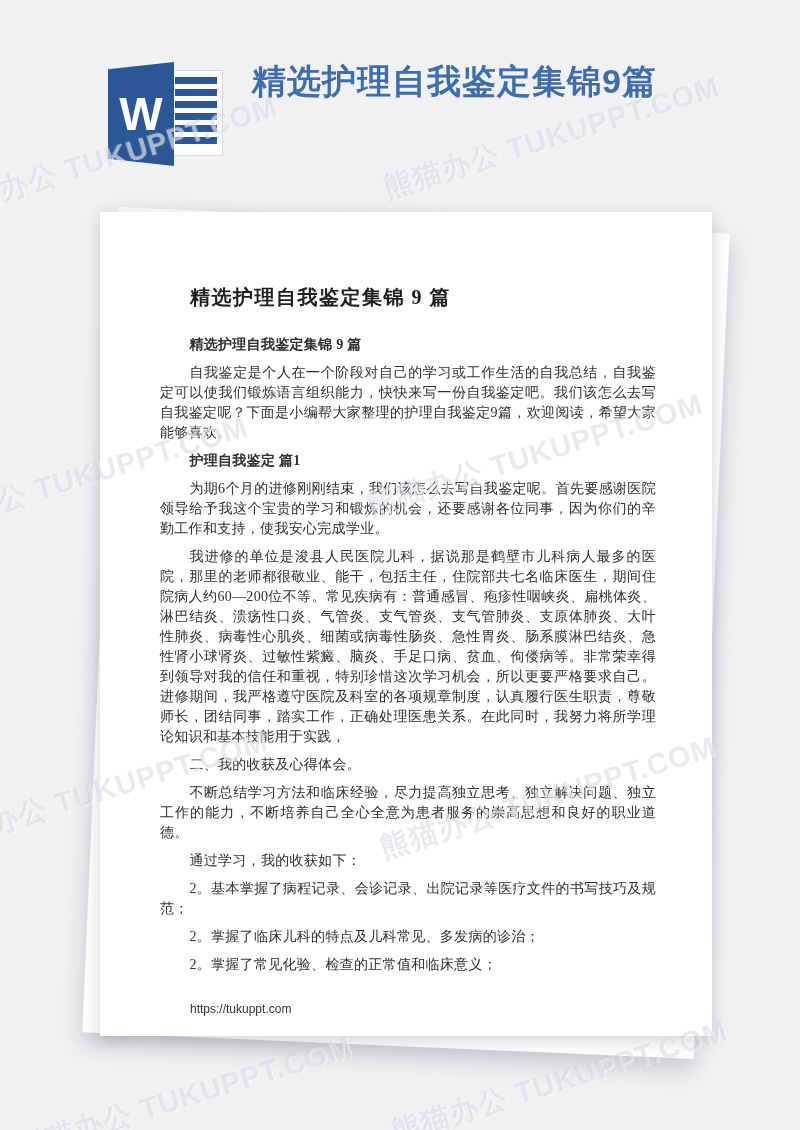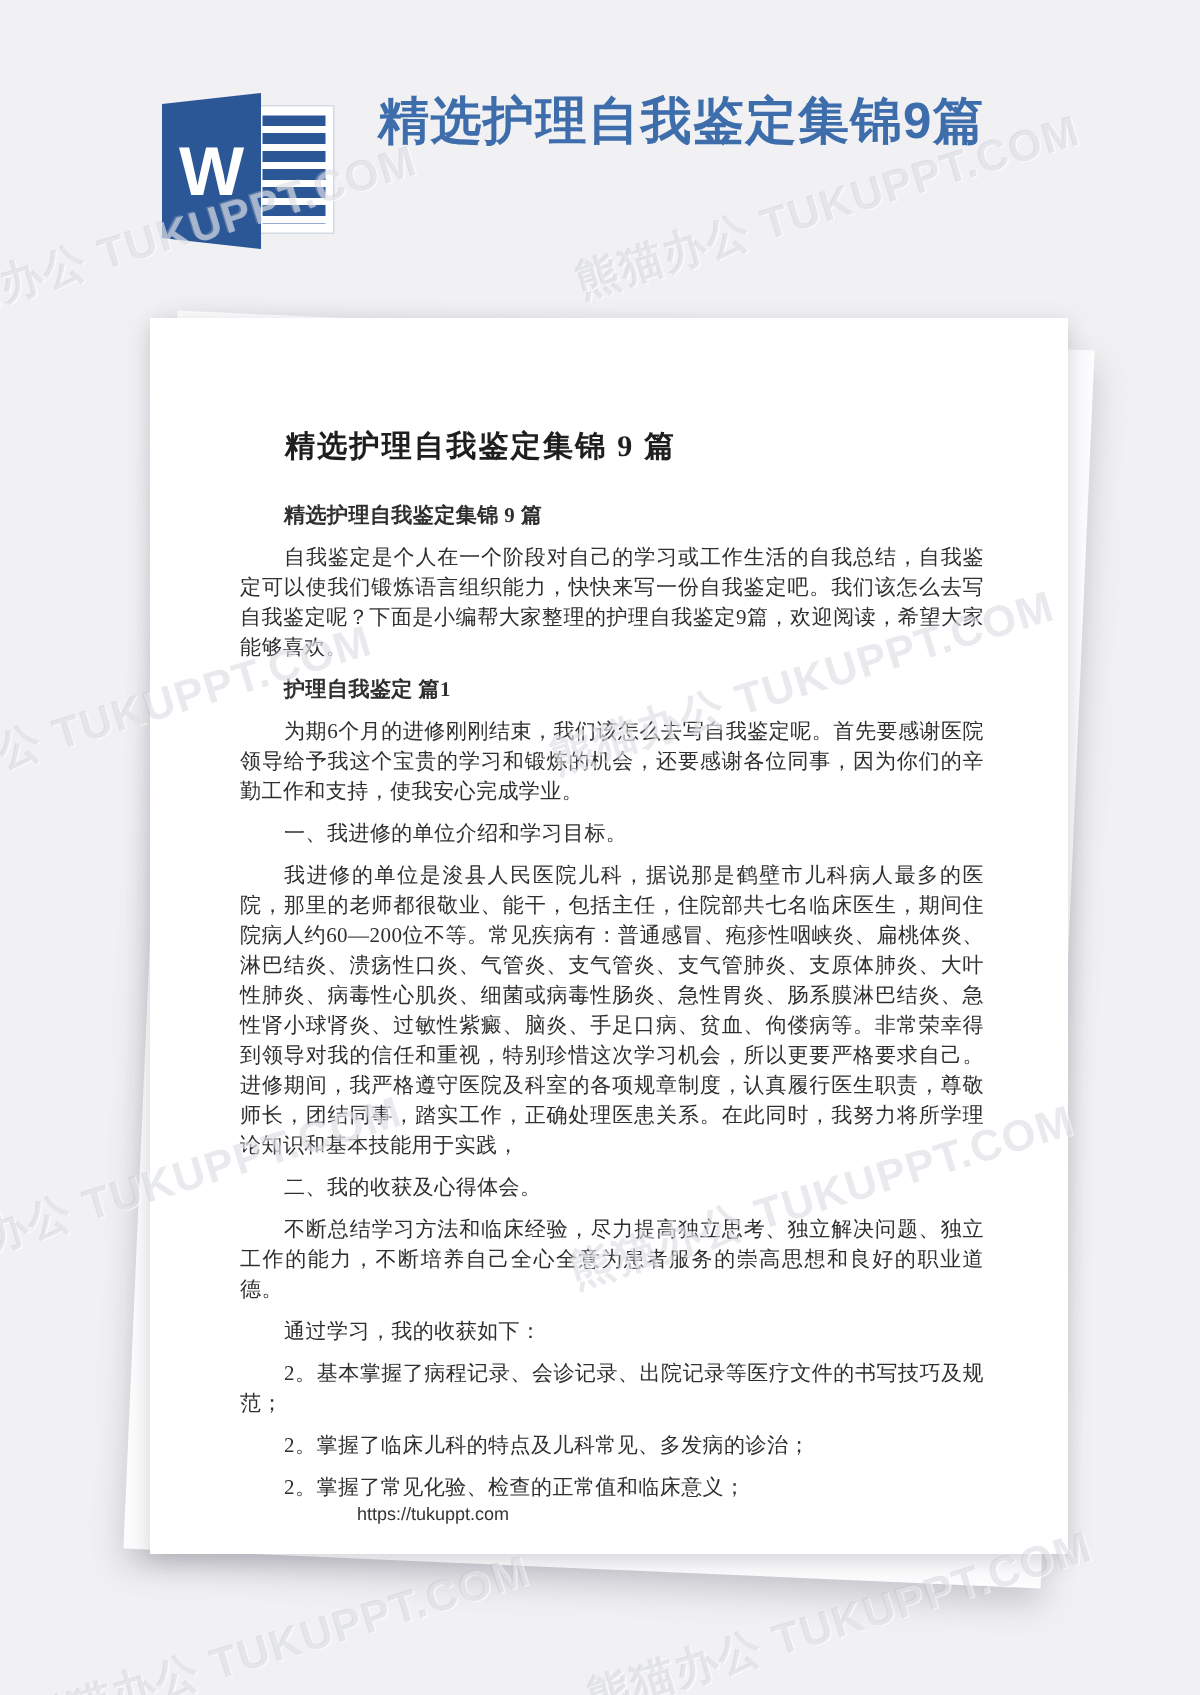--- a/index.html
+++ b/index.html
@@ -82,21 +82,21 @@
     margin: 0 0 8px 0;
     font-size: 14px; line-height: 20px;
     text-indent: 2.1em;
     text-align: justify;
     letter-spacing: 0.3px;
   }
   .doc-p.bold { font-weight: bold; }
   .doc-footer {
     position: absolute; left: 90px; top: 790px;
     font-family: "Liberation Sans", sans-serif;
-    font-size: 12px; color: #333333; margin-left: 48px;
+    font-size: 12px; color: #333333;
   }
 
   
   .wm-layer {
     position: absolute; left: 0; top: 0; width: 800px; height: 1130px;
     pointer-events: none; z-index: 50; overflow: hidden;
   }
   .wm {
     position: absolute;
     transform: translate(-50%, -50%) rotate(-17deg);
@@ -127,21 +127,20 @@
   <div class="sheet-back"></div>
 
   <div class="sheet-main">
     <div class="sheet-content">
       <h1 class="doc-h1">精选护理自我鉴定集锦 9 篇</h1>
       <div>
           <p class="doc-p bold">精选护理自我鉴定集锦 9 篇</p>
           <p class="doc-p">自我鉴定是个人在一个阶段对自己的学习或工作生活的自我总结，自我鉴定可以使我们锻炼语言组织能力，快快来写一份自我鉴定吧。我们该怎么去写自我鉴定呢？下面是小编帮大家整理的护理自我鉴定9篇，欢迎阅读，希望大家能够喜欢。</p>
           <p class="doc-p bold">护理自我鉴定 篇1</p>
           <p class="doc-p">为期6个月的进修刚刚结束，我们该怎么去写自我鉴定呢。首先要感谢医院领导给予我这个宝贵的学习和锻炼的机会，还要感谢各位同事，因为你们的辛勤工作和支持，使我安心完成学业。</p>
-          <p class="doc-p">一、我进修的单位介绍和学习目标。</p>
           <p class="doc-p">我进修的单位是浚县人民医院儿科，据说那是鹤壁市儿科病人最多的医院，那里的老师都很敬业、能干，包括主任，住院部共七名临床医生，期间住院病人约60—200位不等。常见疾病有：普通感冒、疱疹性咽峡炎、扁桃体炎、淋巴结炎、溃疡性口炎、气管炎、支气管炎、支气管肺炎、支原体肺炎、大叶性肺炎、病毒性心肌炎、细菌或病毒性肠炎、急性胃炎、肠系膜淋巴结炎、急性肾小球肾炎、过敏性紫癜、脑炎、手足口病、贫血、佝偻病等。非常荣幸得到领导对我的信任和重视，特别珍惜这次学习机会，所以更要严格要求自己。进修期间，我严格遵守医院及科室的各项规章制度，认真履行医生职责，尊敬师长，团结同事，踏实工作，正确处理医患关系。在此同时，我努力将所学理论知识和基本技能用于实践，</p>
           <p class="doc-p">二、我的收获及心得体会。</p>
           <p class="doc-p">不断总结学习方法和临床经验，尽力提高独立思考、独立解决问题、独立工作的能力，不断培养自己全心全意为患者服务的崇高思想和良好的职业道德。</p>
           <p class="doc-p">通过学习，我的收获如下：</p>
           <p class="doc-p">2。基本掌握了病程记录、会诊记录、出院记录等医疗文件的书写技巧及规范；</p>
           <p class="doc-p">2。掌握了临床儿科的特点及儿科常见、多发病的诊治；</p>
           <p class="doc-p">2。掌握了常见化验、检查的正常值和临床意义；</p>
         </div>
     </div>
     <div class="doc-footer">https://tukuppt.com</div>

